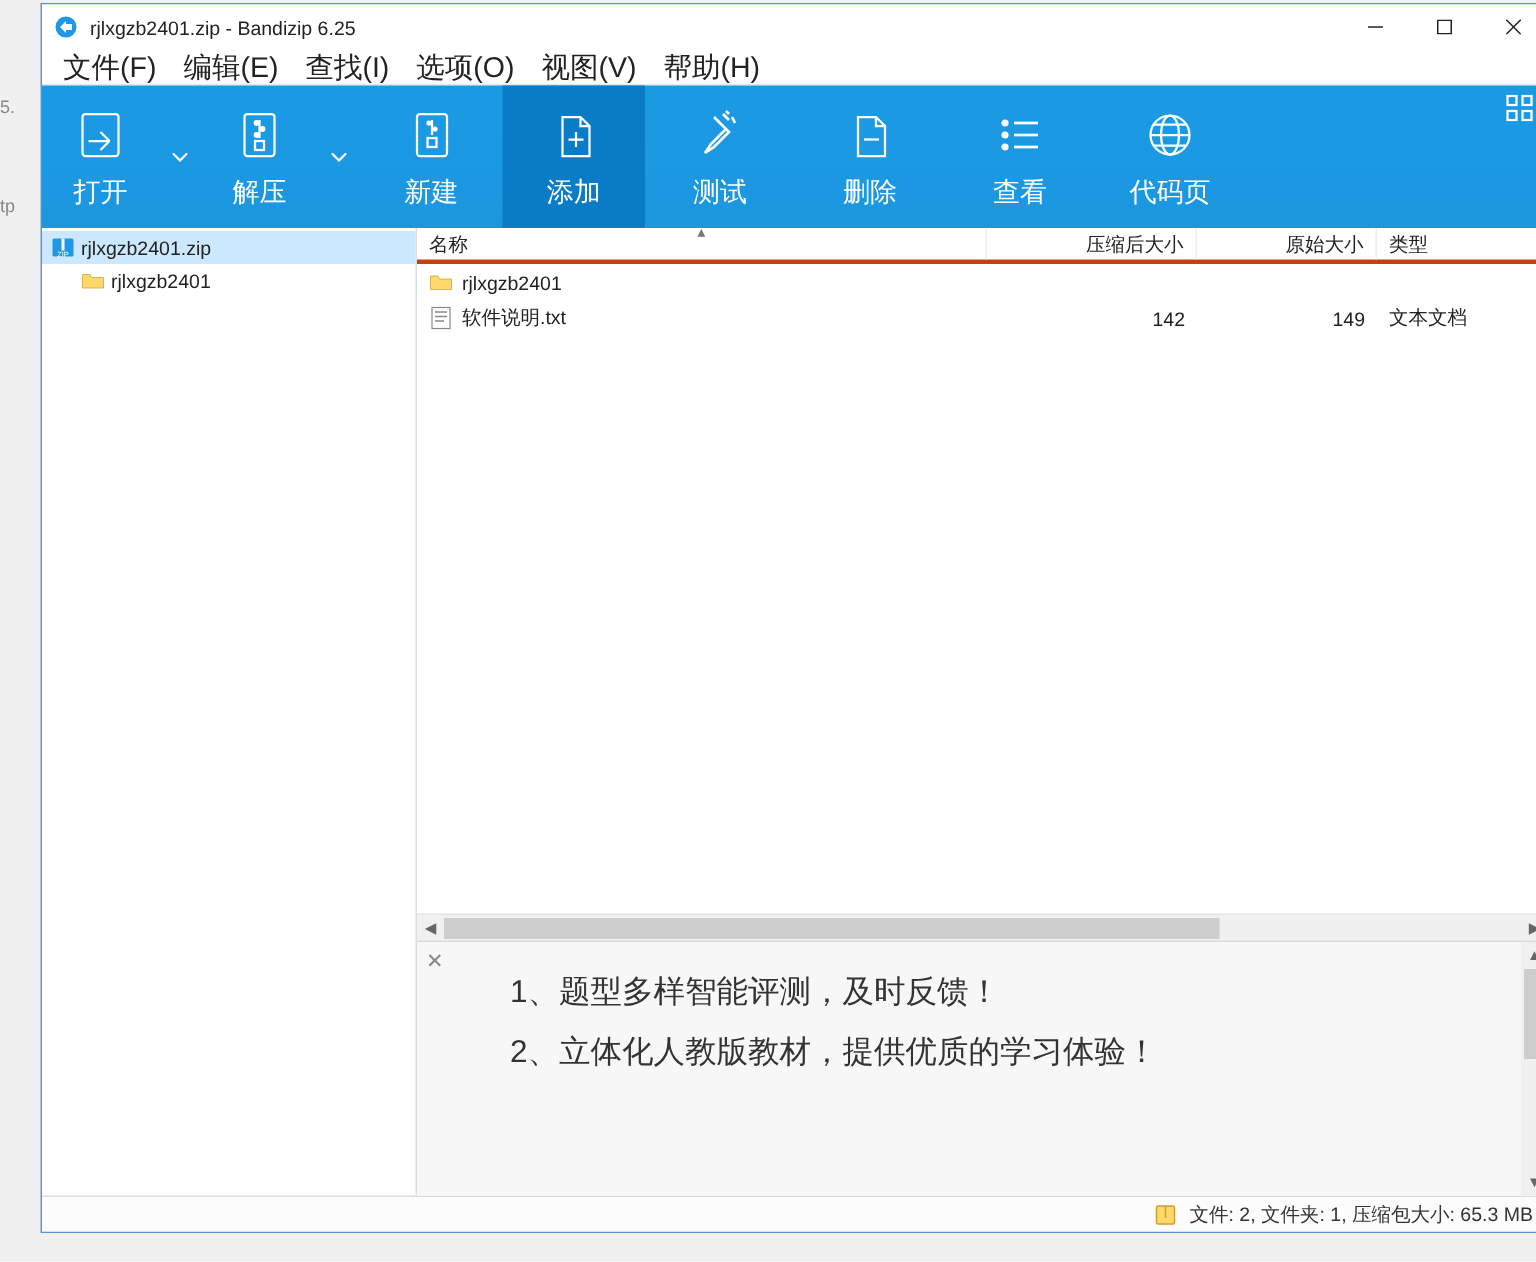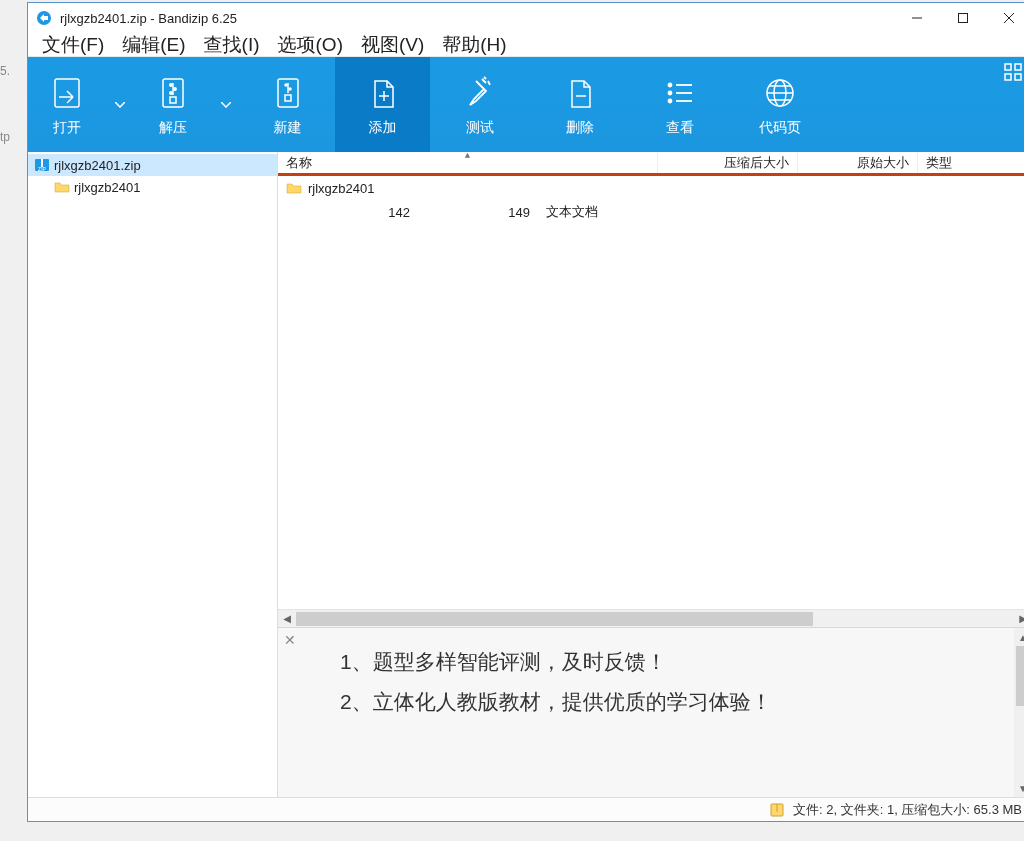--- a/index.html
+++ b/index.html
@@ -76,21 +76,21 @@
       color: #fff;
       gap: 6px;
       position: relative;
     }
     .toolbar .tbtn.split { width: 78px; }
     .toolbar .tbtn.dd {
       width: 28px;
       display:flex;align-items:center;justify-content:center;color:#fff;
     }
     .toolbar .tbtn .ticon { height: 40px; display:flex;align-items:center;justify-content:center;}
-    .toolbar .tbtn .tlabel { font-size: 14px; }
+    .toolbar .tbtn .tlabel { font-size: 18px; }
     .toolbar .tbtn.active { background: #0a7cc7; }
     .toolbar-right {
       position: absolute;
       right: 10px; top: 6px;
       color: #fff;
     }
     .content {
       flex: 1;
       display: flex;
       min-height: 0;
@@ -417,20 +417,31 @@
               <span></span>
             </div>
           <div class="col col-orig">
               <span></span>
             </div>
           <div class="col col-type">
               <span></span>
             </div>
         </div>
         <div class="lrow">
+          <div class="col col-name">
+            <span class="txt-icon">
+                <svg viewBox="0 0 16 16">
+                  <rect x="2" y="1" width="12" height="14" fill="#fff" stroke="#888" stroke-width="0.8"></rect>
+                  <line x1="4" y1="4" x2="12" y2="4" stroke="#888"></line>
+                  <line x1="4" y1="7" x2="12" y2="7" stroke="#888"></line>
+                  <line x1="4" y1="10" x2="10" y2="10" stroke="#888"></line>
+                </svg>
+              </span>
+            <span>软件说明.txt</span>
+          </div>
           <div class="col col-compr">
               <span>142</span>
             </div>
           <div class="col col-orig">
               <span>149</span>
             </div>
           <div class="col col-type">
               <span>文本文档</span>
             </div>
         </div>

